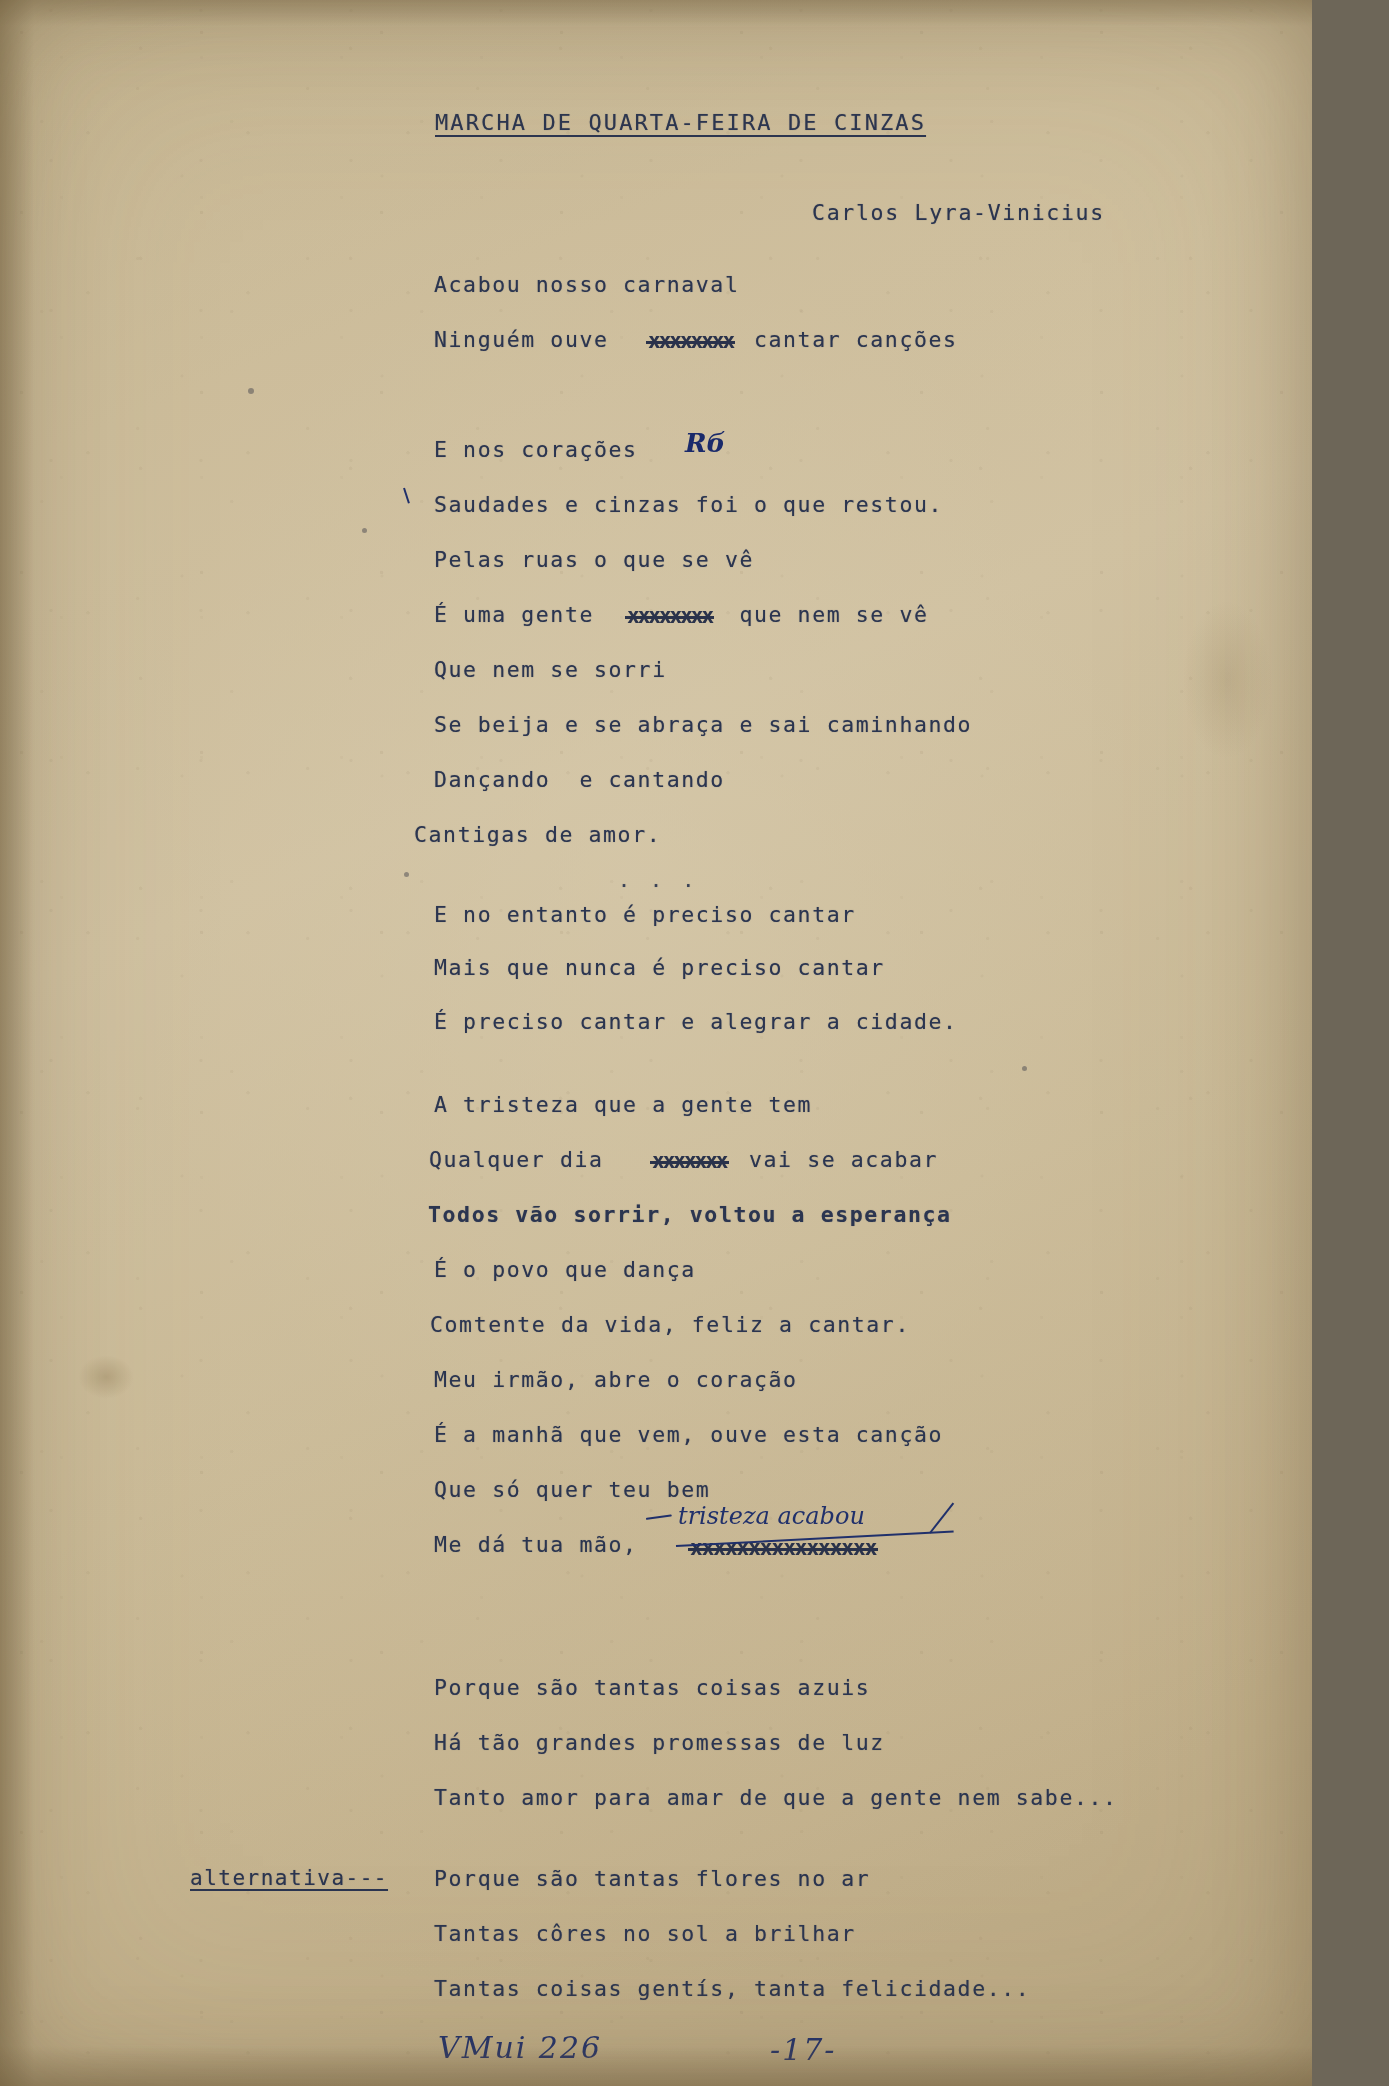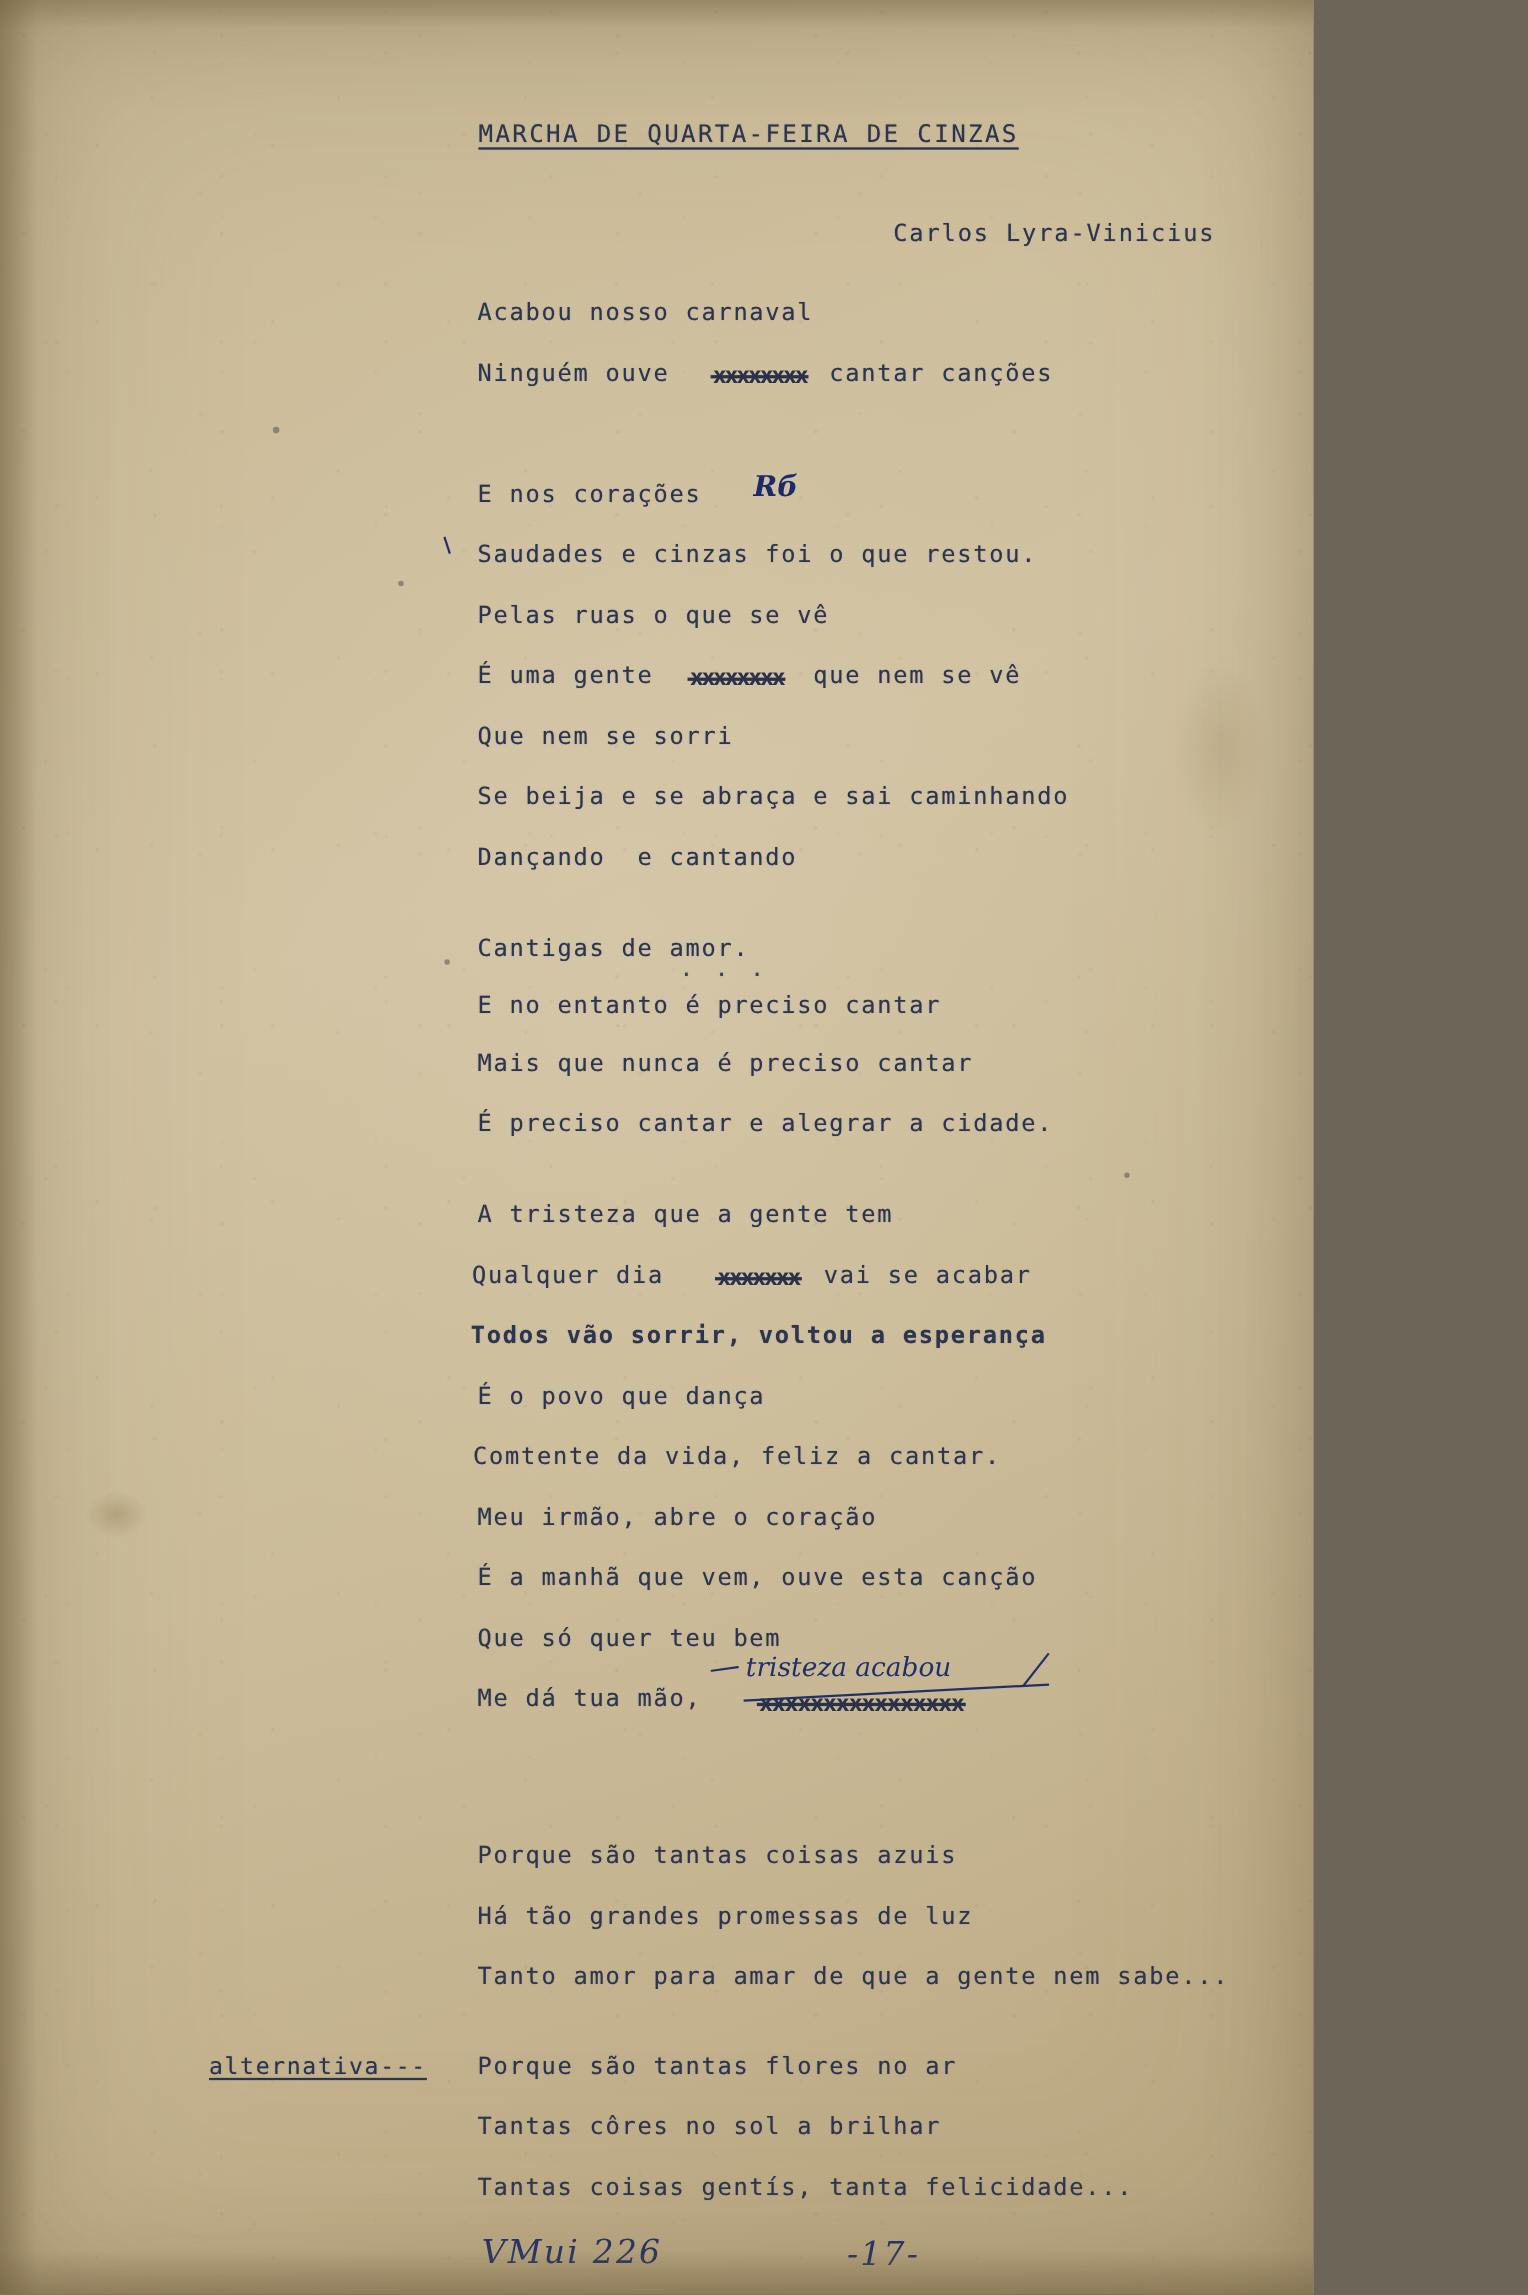--- a/index.html
+++ b/index.html
@@ -5,21 +5,21 @@
   html, body {
     margin: 0;
     padding: 0;
     background: #6d6658;
   }
   body {
     font-family: "DejaVu Sans Mono", monospace;
   }
   #page {
     position: relative;
-    width: 1194px;
+    width: 1312px;
     height: 2086px;
     overflow: hidden;
     background:
       radial-gradient(ellipse 70% 55% at 48% 42%, rgba(214,201,172,0.55) 0%, rgba(205,190,160,0.25) 55%, rgba(186,170,138,0.0) 100%),
       linear-gradient(158deg, #c6b692 0%, #cdbd9a 18%, #d2c3a2 38%, #cbbb97 60%, #c2b08b 82%, #b8a681 100%);
   }
   
   #grain {
     position: absolute;
     inset: 0;
@@ -176,21 +176,21 @@
   <div class="penline" style="left:404px; top:487px; width:16px; transform:rotate(72deg);"></div>
 
   <div class="typed" style="left:434px; top:547px;">Pelas ruas o que se vê</div>
 
   <div class="typed" style="left:434px; top:602px;text-align:center;">É uma gente          que nem se vê</div>
   <div class="struck" style="left:627px; top:604px;">xxxxxxxx</div>
 
   <div class="typed" style="left:434px; top:657px;">Que nem se sorri</div>
   <div class="typed" style="left:434px; top:712px;">Se beija e se abraça e sai caminhando</div>
   <div class="typed" style="left:434px; top:767px;">Dançando  e cantando</div>
-  <div class="typed" style="left:434px; top:822px;margin-top:28px;">Cantigas de amor.</div>
+  <div class="typed" style="left:414px; top:822px;">Cantigas de amor.</div>
 
   <div class="typed dots" style="left:618px; top:868px;">. . .</div>
 
   <div class="typed" style="left:434px; top:902px;">E no entanto é preciso cantar</div>
   <div class="typed" style="left:434px; top:955px;">Mais que nunca é preciso cantar</div>
   <div class="typed" style="left:434px; top:1009px;">É preciso cantar e alegrar a cidade.</div>
 
   <div class="typed" style="left:434px; top:1092px;">A tristeza que a gente tem</div>
 
   <div class="typed" style="left:429px; top:1147px;">Qualquer dia          vai se acabar</div>

